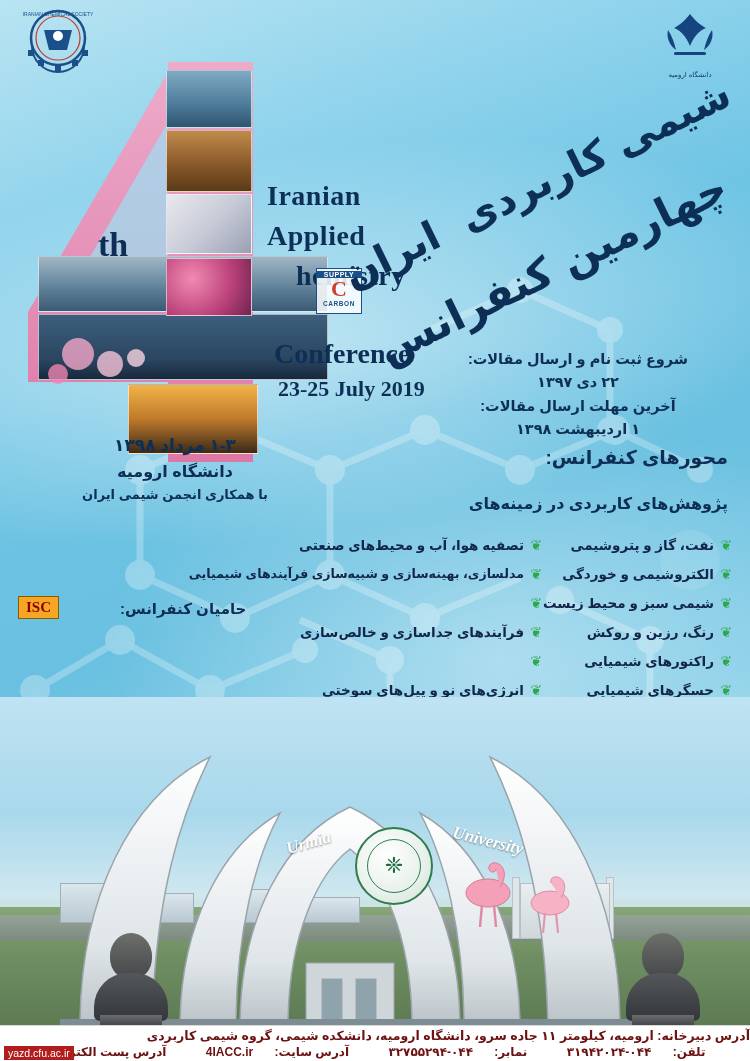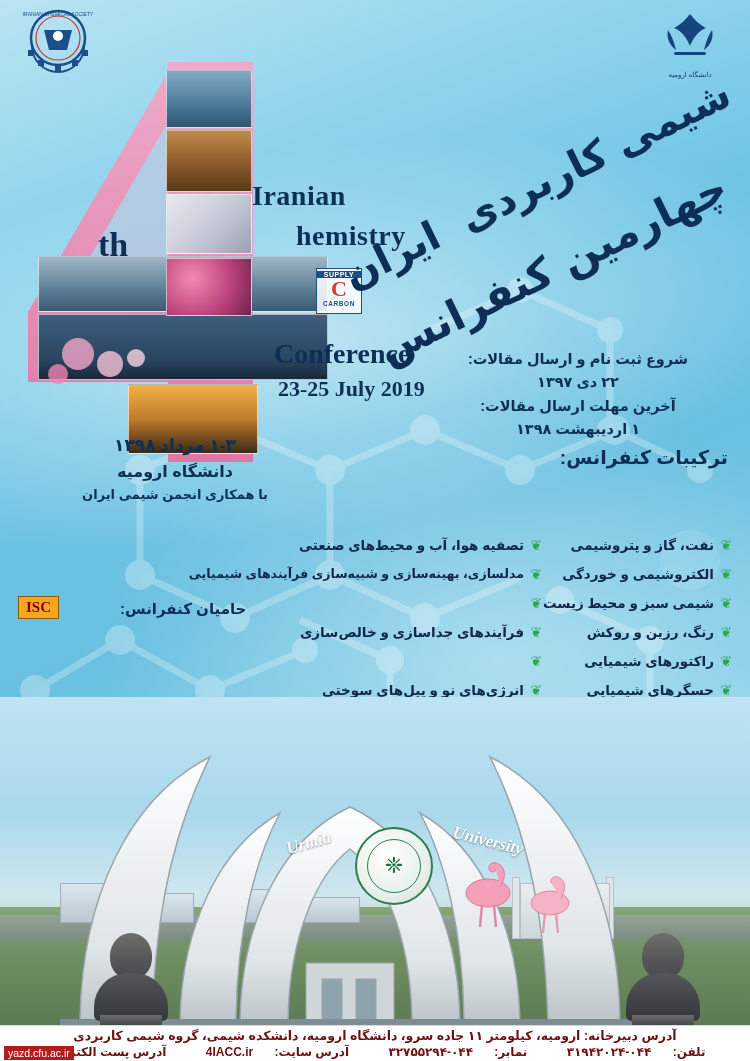--- a/index.html
+++ b/index.html
@@ -105,20 +105,21 @@
     color: #0d2f56;
     font-family: "Liberation Serif", "DejaVu Serif", serif;
     direction: ltr;
     text-align: left;
   }
   .en-line {
     font-size: 28px;
     font-weight: bold;
     line-height: 1.42;
     letter-spacing: 0.5px;
+    padding-left: 15px;
   }
   .en-conf {
     position: absolute;
     left: 274px; top: 338px;
     font-family: "Liberation Serif", "DejaVu Serif", serif;
     font-size: 28px; font-weight: bold;
     color: #0d2f56;
     direction: ltr;
   }
   .en-date {
@@ -382,21 +383,21 @@
     position: absolute;
     left: 0; bottom: 0;
     width: 750px; height: 36px;
     background: #ffffff;
     border-top: 1px solid #d8d8d8;
     color: #7a1a1a;
     direction: rtl;
   }
   .footer-line1 {
     position: absolute; top: 2px; right: 0; left: 0;
-    text-align: center;
+    text-align: right;
     font-size: 12.5px; font-weight: bold; color: #6d1212;
   }
   .footer-line2 {
     position: absolute; top: 19px; right: 0; left: 0;
     text-align: center;
     font-size: 12px; font-weight: bold; color: #6d1212;
   }
   .footer-line2 span { margin: 0 9px; }
   .yazd-tag {
     position: absolute;
@@ -526,20 +527,21 @@
     </svg>
   </div>
 
   <div style="position:absolute;left:56px;top:120px;font-family:'Liberation Serif',serif;font-size:0;"></div>
   <div class="th-sup" style="left:98px;top:226px;">
     <span>th</span>
   </div>
 
   <div class="en-title">
     <div class="en-line">Iranian</div>
+    <div class="en-line">Applied</div>
     <div class="en-line" style="padding-left:44px;">hemistry</div>
   </div>
 
   <div class="carbon-badge">
     <div class="cb-top">SUPPLY</div>
     <div class="cb-c">C</div>
     <div class="cb-bot">CARBON</div>
   </div>
 
   <div class="en-conf">Conference</div>
@@ -559,21 +561,22 @@
     <div>آخرین مهلت ارسال مقالات:</div>
     <div>۱ اردیبهشت ۱۳۹۸</div>
   </div>
 
   <div class="venue-box">
     <div class="venue-date">۱-۳ مرداد ۱۳۹۸</div>
     <div class="venue-place">دانشگاه ارومیه</div>
     <div class="venue-with">با همکاری انجمن شیمی ایران</div>
   </div>
 
-  <div class="topics-title">ترکیبات کنفرانس:</div>
+  <div class="topics-title">محورهای کنفرانس:</div>
+  <div class="topics-sub">پژوهش‌های کاربردی در زمینه‌های</div>
 
   <div class="topics-cols">
     <div class="topic-col col-right">
       <div class="topic-item">
           <span class="bullet">❦</span>
           <span>نفت، گاز و پتروشیمی</span>
         </div>
       <div class="topic-item">
           <span class="bullet">❦</span>
           <span>الکتروشیمی و خوردگی</span>

